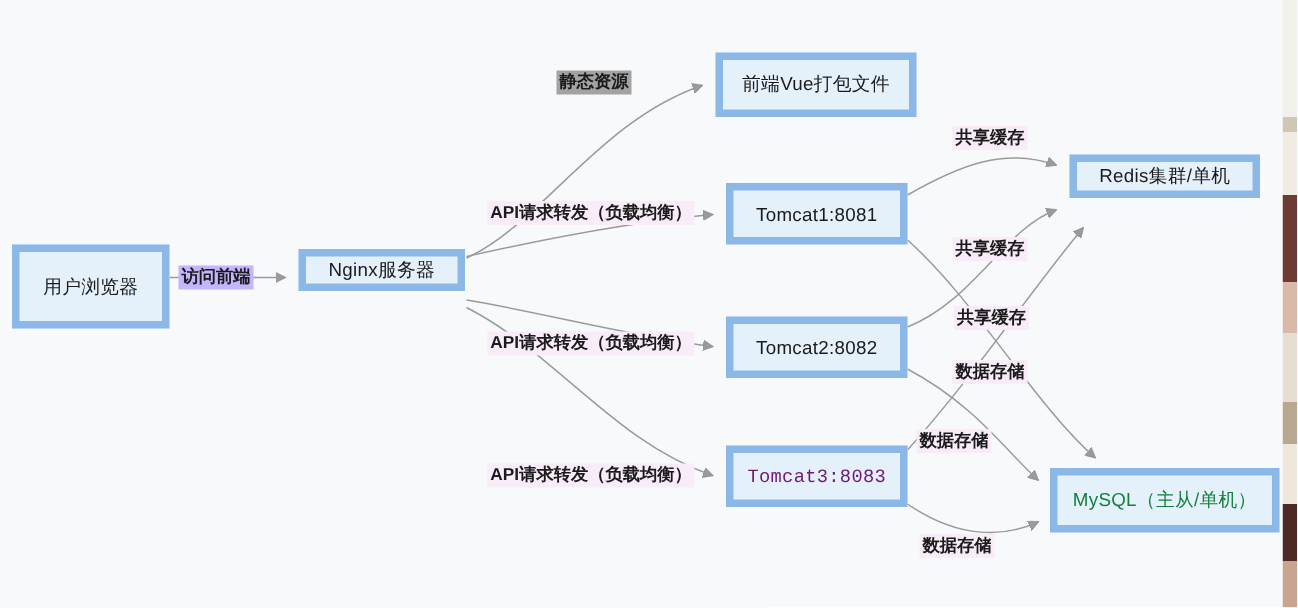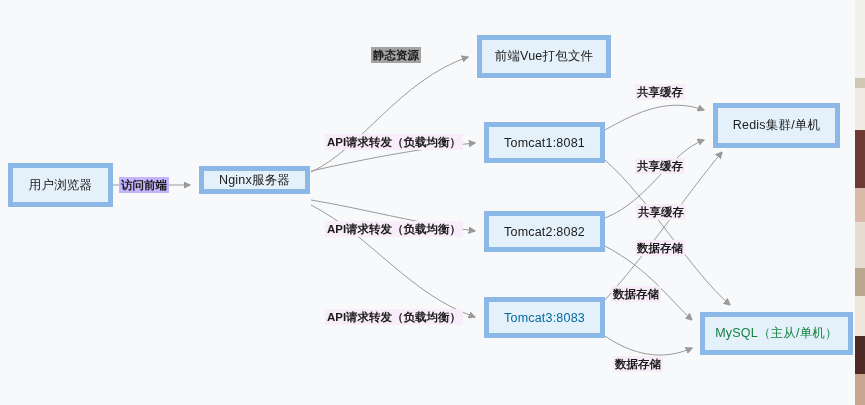--- a/index.html
+++ b/index.html
@@ -78,39 +78,39 @@
         <path d="M 605 130 C 640 110, 670 98, 704 110" fill="none" stroke="#9a9a9a" stroke-width="1" marker-end="url(#arrow)"></path>
         <path d="M 605 218 C 650 200, 670 152, 704 140" fill="none" stroke="#9a9a9a" stroke-width="1" marker-end="url(#arrow)"></path>
         <path d="M 605 300 C 650 250, 690 190, 722 152" fill="none" stroke="#9a9a9a" stroke-width="1" marker-end="url(#arrow)"></path>
         <path d="M 605 160 C 650 200, 690 270, 730 305" fill="none" stroke="#9a9a9a" stroke-width="1" marker-end="url(#arrow)"></path>
         <path d="M 605 246 C 650 270, 670 300, 692 320" fill="none" stroke="#9a9a9a" stroke-width="1" marker-end="url(#arrow)"></path>
         <path d="M 605 336 C 640 360, 670 358, 692 348" fill="none" stroke="#9a9a9a" stroke-width="1" marker-end="url(#arrow)"></path>
       </g>
   </svg>
 
   <div id="node-layer">
-      <div class="node-box" style="left: 8px; top: 163px; width: 105px; height: 44px; background: rgb(228, 241, 251); border-color: rgb(140, 184, 232); color: rgb(27, 27, 27);">
+      <div class="node-box" style="left: 8px; top: 163px; width: 105px; height: 56px; background: rgb(228, 241, 251); border-color: rgb(140, 184, 232); color: rgb(27, 27, 27);">
         <span>用户浏览器</span>
       </div>
       <div class="node-box" style="left: 199px; top: 166px; width: 111px; height: 28px; background: rgb(228, 241, 251); border-color: rgb(140, 184, 232); color: rgb(27, 27, 27);">
         <span>Nginx服务器</span>
       </div>
       <div class="node-box" style="left: 477px; top: 35px; width: 134px; height: 43px; background: rgb(228, 241, 251); border-color: rgb(140, 184, 232); color: rgb(27, 27, 27);">
         <span>前端Vue打包文件</span>
       </div>
       <div class="node-box" style="left: 484px; top: 122px; width: 121px; height: 41px; background: rgb(228, 241, 251); border-color: rgb(140, 184, 232); color: rgb(27, 27, 27);">
         <span>Tomcat1:8081</span>
       </div>
       <div class="node-box" style="left: 484px; top: 211px; width: 121px; height: 41px; background: rgb(228, 241, 251); border-color: rgb(140, 184, 232); color: rgb(27, 27, 27); align-items: center;">
         <span>Tomcat2:8082</span>
       </div>
-      <div class="node-box" style="left: 484px; top: 297px; width: 121px; height: 41px; background: rgb(228, 241, 251); border-color: rgb(140, 184, 232); color: #0369a1;">
+      <div class="node-box" style="left: 484px; top: 297px; width: 121px; height: 41px; background: rgb(228, 241, 251); border-color: rgb(140, 184, 232); color: #701a75; font-family: Liberation Mono, monospace;">
         <span>Tomcat3:8083</span>
       </div>
-      <div class="node-box" style="left: 713px; top: 103px; width: 127px; height: 45px; background: rgb(228, 241, 251); border-color: rgb(140, 184, 232); color: rgb(27, 27, 27);">
+      <div class="node-box" style="left: 713px; top: 103px; width: 127px; height: 29px; background: rgb(228, 241, 251); border-color: rgb(140, 184, 232); color: rgb(27, 27, 27);">
         <span>Redis集群/单机</span>
       </div>
       <div class="node-box" style="left: 700px; top: 312px; width: 153px; height: 43px; background: rgb(228, 241, 251); border-color: rgb(140, 184, 232); color: #15803d;">
         <span>MySQL（主从/单机）</span>
       </div>
     </div>
   <div id="label-layer">
       <div class="edge-label" style="left: 144px; top: 185px; background: #c4b5fd; color: rgb(27, 27, 27);">访问前端</div>
       <div class="edge-label" style="left: 396px; top: 55px; background: #a3a3a3; color: rgb(27, 27, 27);">静态资源</div>
       <div class="edge-label" style="left: 394px; top: 142px; background: rgb(247, 236, 248); color: rgb(27, 27, 27);">API请求转发（负载均衡）</div>

